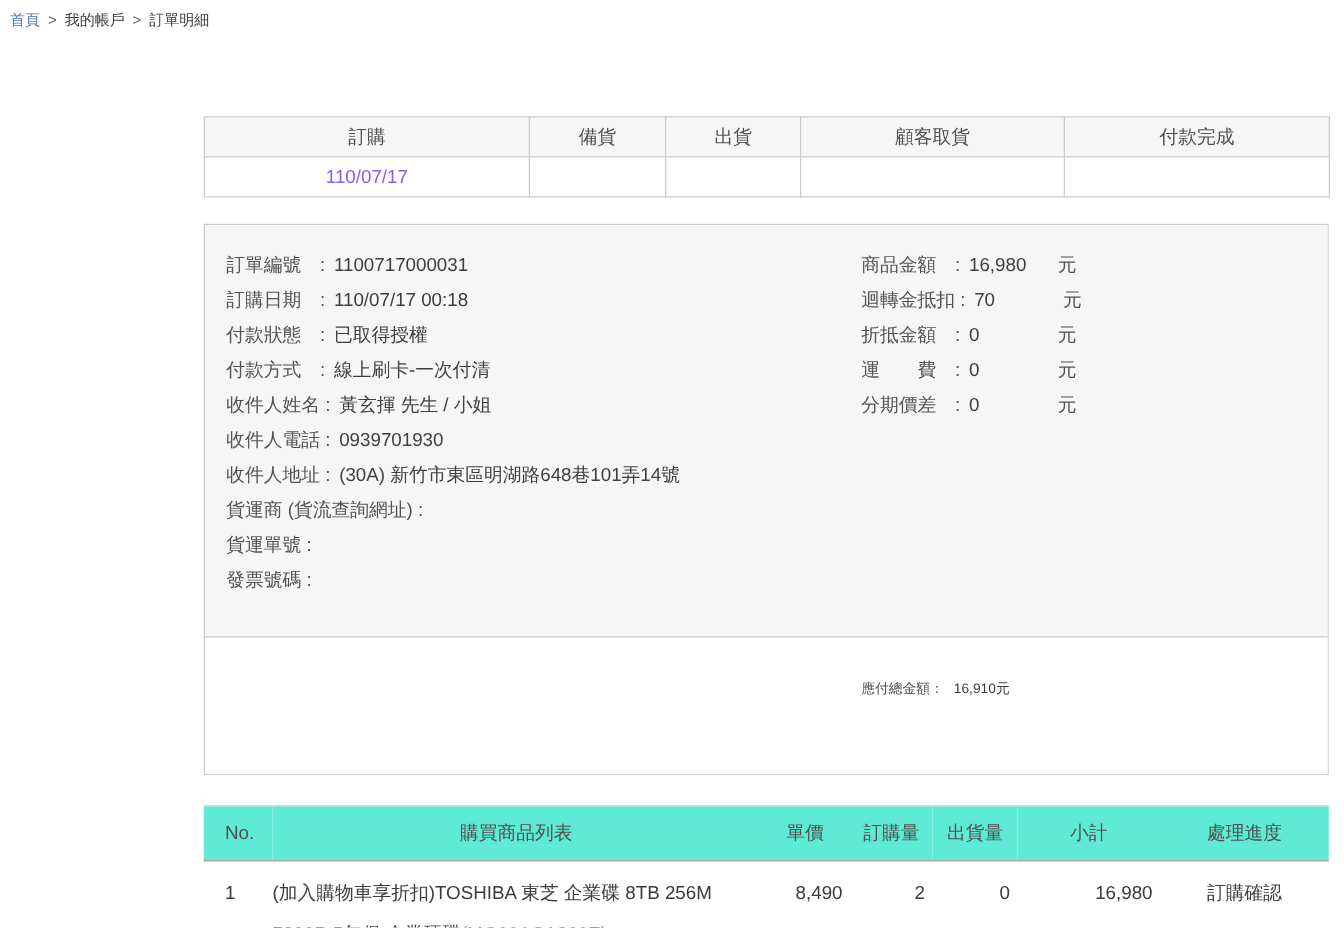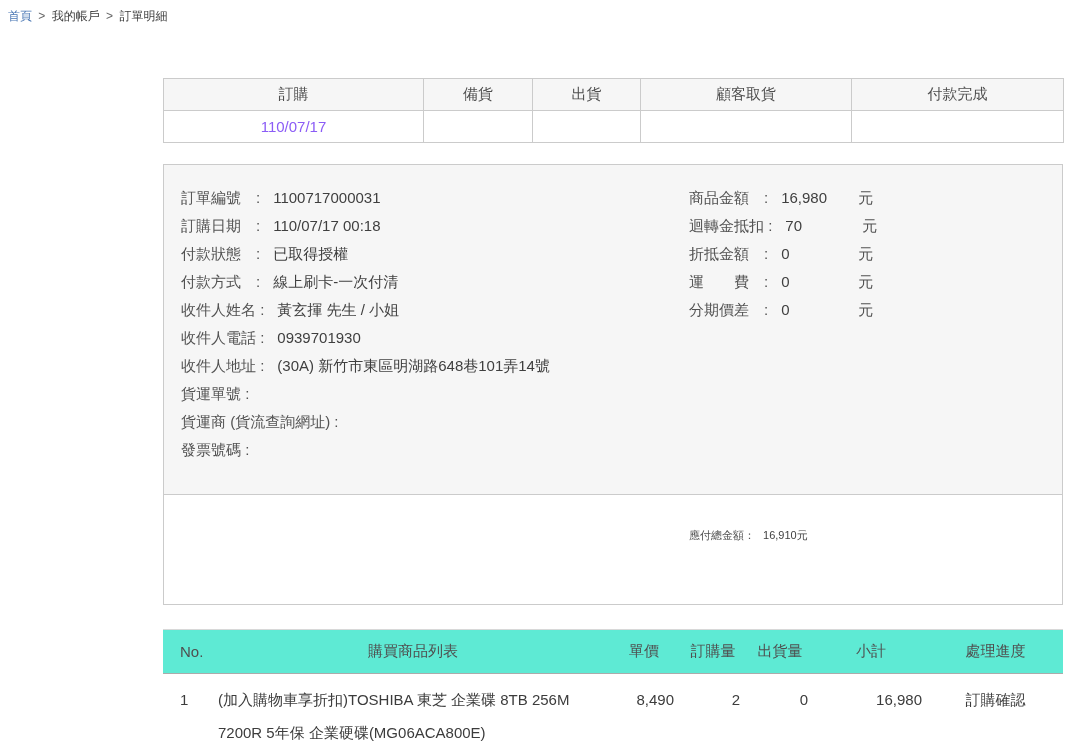--- a/index.html
+++ b/index.html
@@ -19,21 +19,21 @@
   }
   .breadcrumb .crumb { margin: 8px 3px; }
   .breadcrumb .crumb:first-child { margin-left: 0; }
   .breadcrumb .link { color: #4a77b4; cursor: pointer; }
   .breadcrumb .sep { color: #666; }
 
   .content { width: 900px; margin-left: 163px; }
 
   
   .status-table {
-    margin-top: 55px;
+    margin-top: 70px;
     width: 900px;
     border-collapse: collapse;
     table-layout: fixed;
     font-size: 15px;
   }
   .status-table th, .status-table td {
     border: 1px solid #cbcbcb;
     text-align: center;
     font-weight: normal;
     height: 32px;
@@ -47,21 +47,21 @@
     border: 1px solid #cbcbcb;
   }
   .info-top {
     position: relative;
     background: #f6f6f6;
     border-bottom: 1px solid #cbcbcb;
     padding: 19px 0 30px 17px;
   }
   .info-row {
     display: flex;
-    gap: 13px;
+    gap: 7px;
     line-height: 28px;
     font-size: 15px;
     white-space: pre;
   }
   .info-left  { width: 505px; }
   .info-right { position: absolute; left: 525px; top: 19px; }
   .lbl  { color: #525252; }
   .val  { color: #3f3f3f; }
   .amt  { color: #3f3f3f; width: 64px; }
   .unit { color: #525252; }
@@ -171,25 +171,25 @@
           </div>
           <div class="info-row">
             <span class="lbl">收件人電話 :</span>
             <span class="val">0939701930</span>
           </div>
           <div class="info-row">
             <span class="lbl">收件人地址 :</span>
             <span class="val">(30A) 新竹市東區明湖路648巷101弄14號</span>
           </div>
           <div class="info-row">
+            <span class="lbl">貨運商 (貨流查詢網址) :</span>
+            <span class="val"></span>
+          </div>
+          <div class="info-row">
             <span class="lbl">貨運單號 :</span>
-            <span class="val"></span>
-          </div>
-          <div class="info-row">
-            <span class="lbl">貨運商 (貨流查詢網址) :</span>
             <span class="val"></span>
           </div>
           <div class="info-row">
             <span class="lbl">發票號碼 :</span>
             <span class="val"></span>
           </div>
         </div>
 
         <div class="info-right">
           <div class="info-row">

